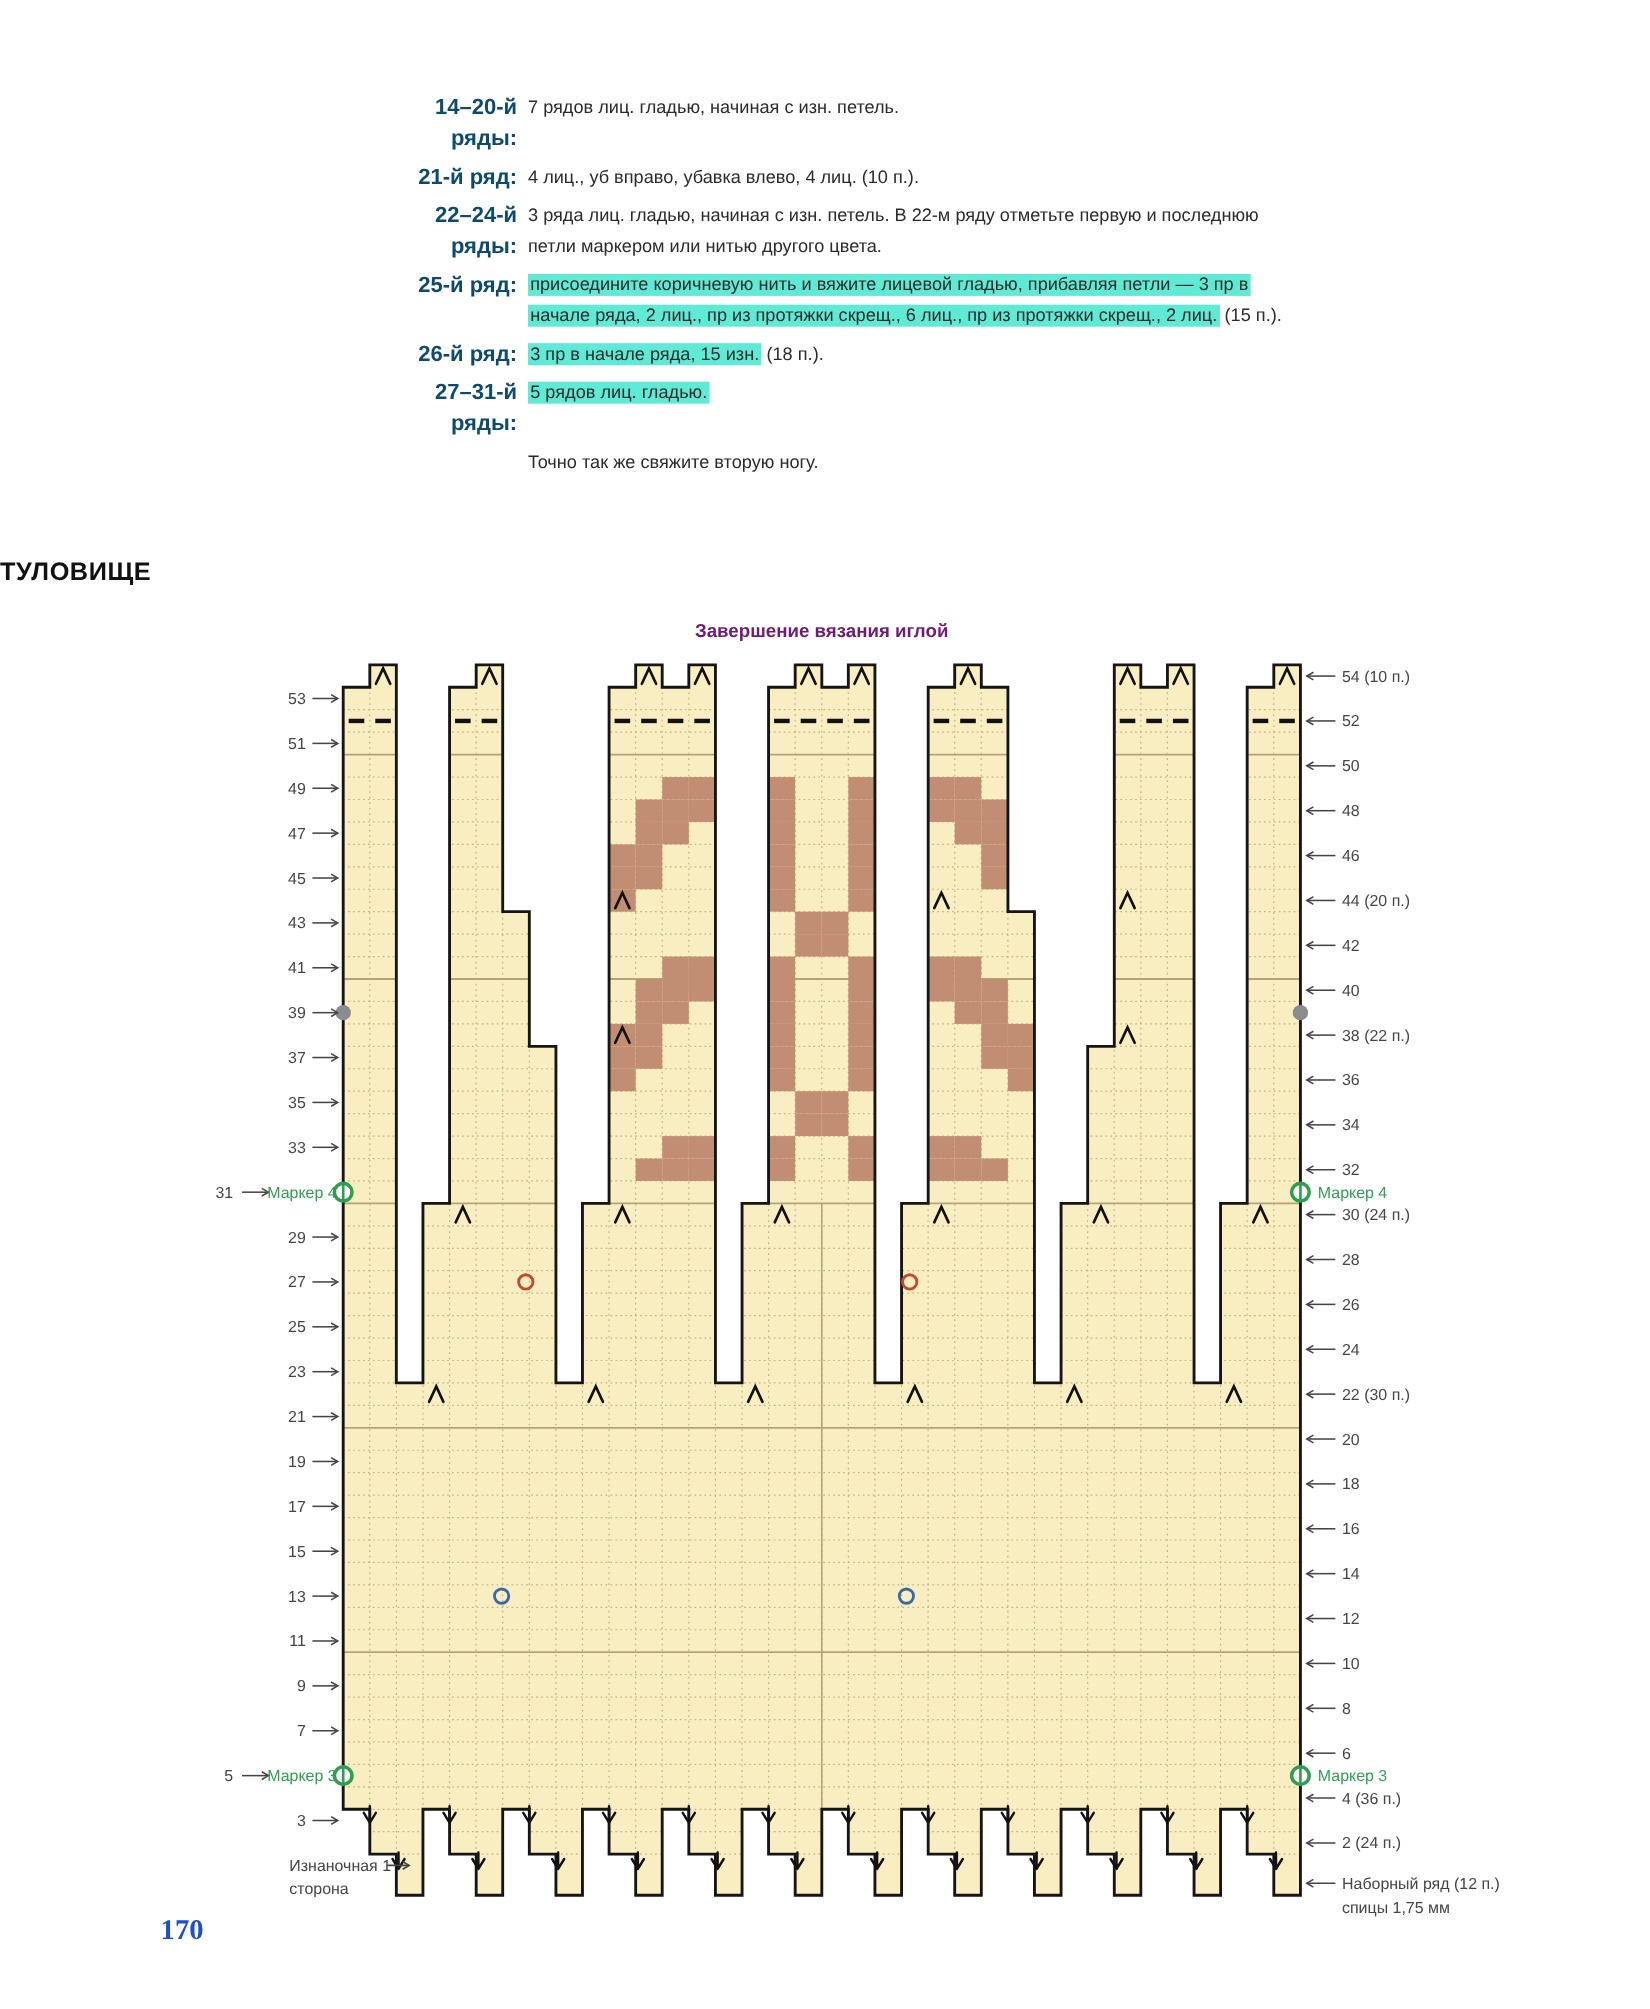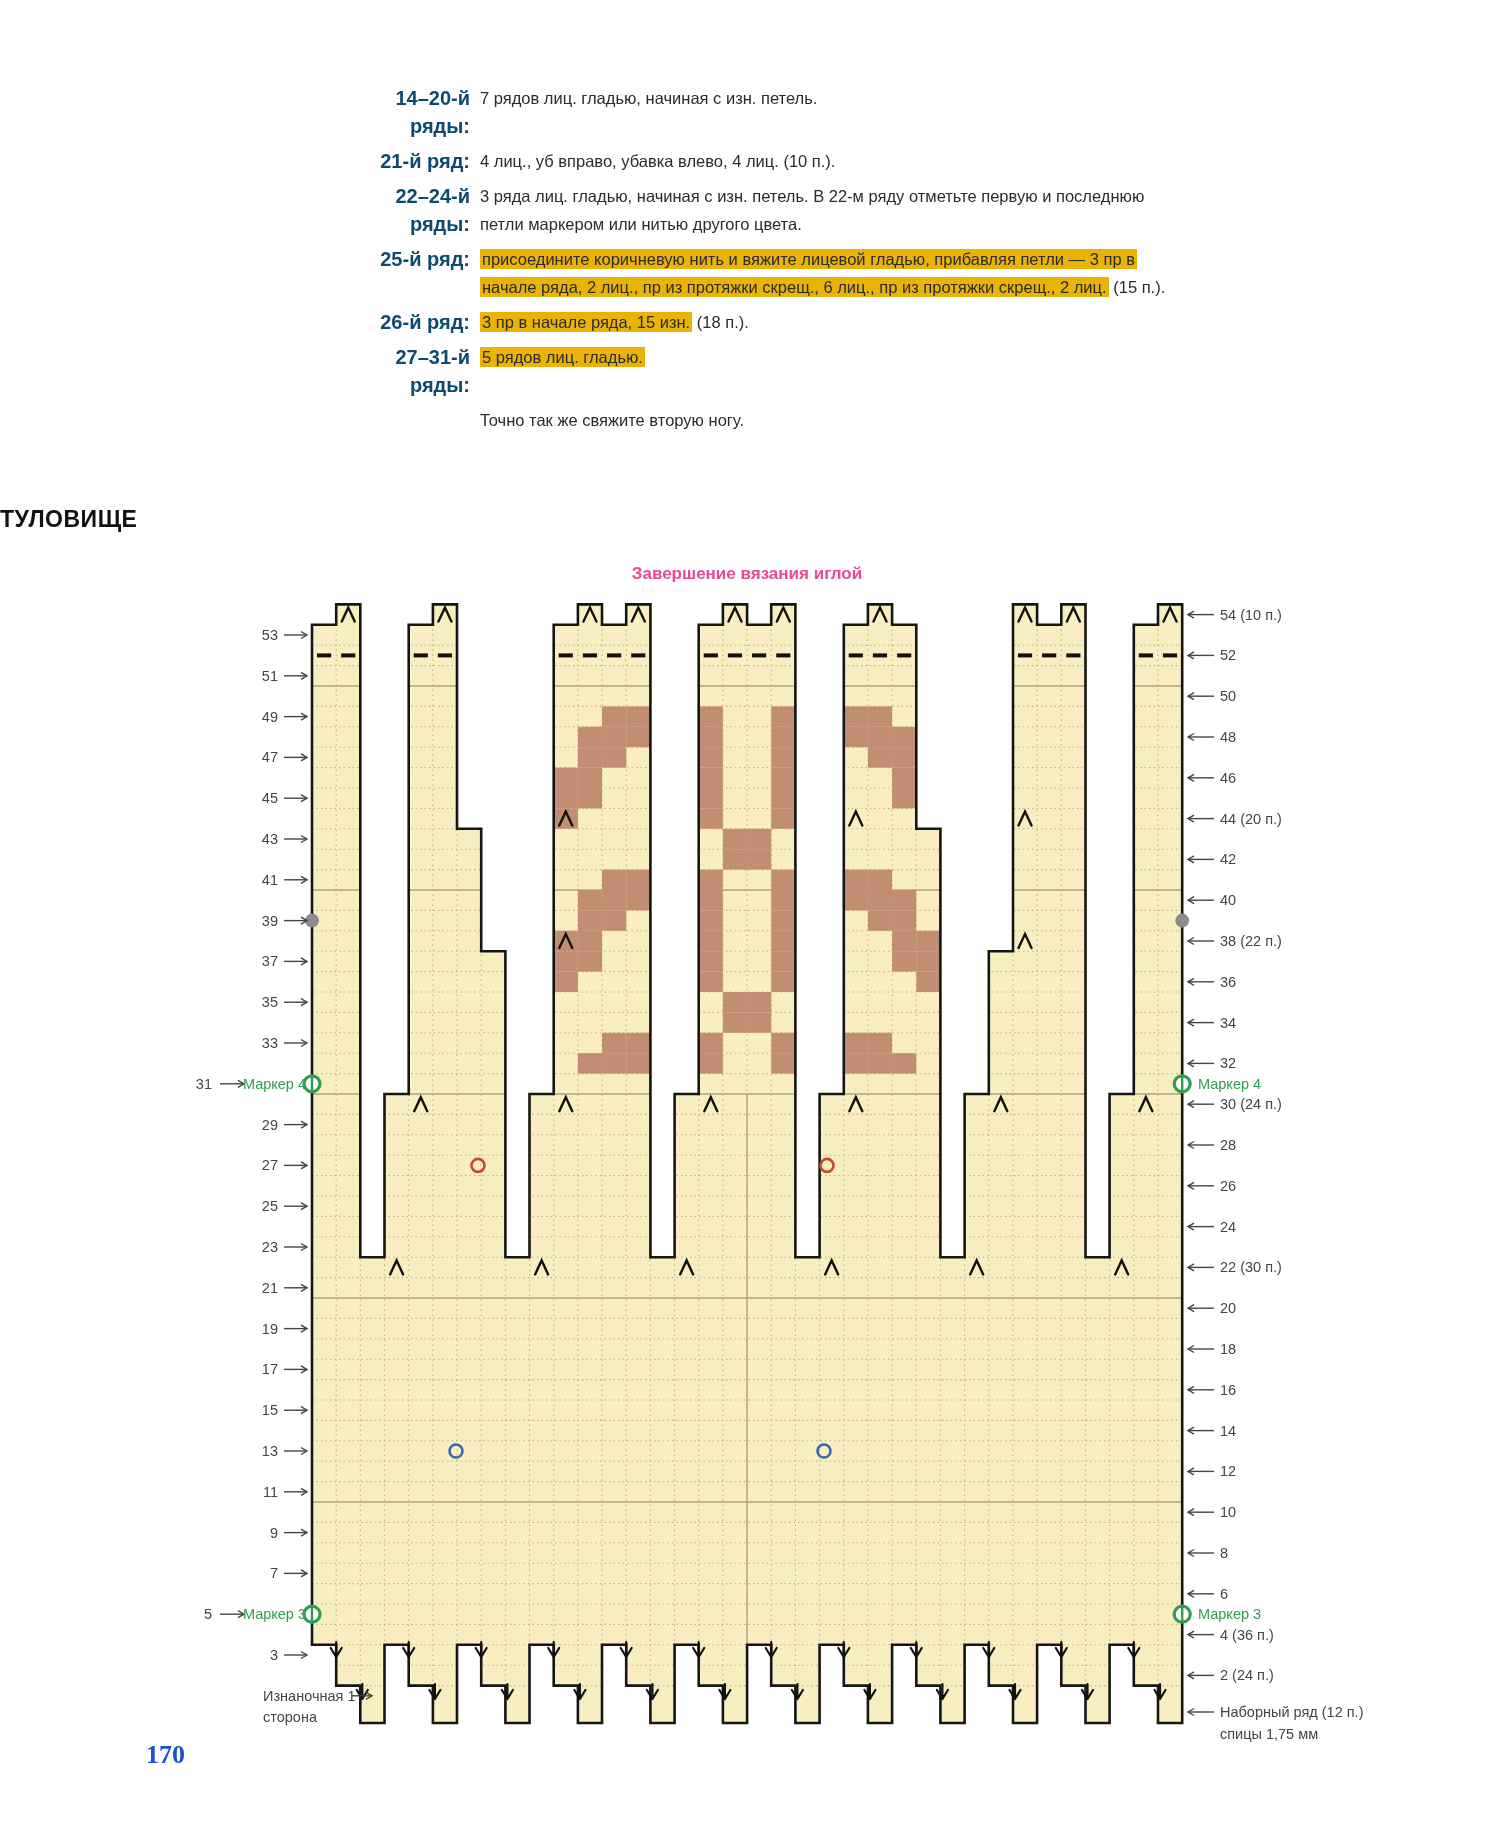--- a/index.html
+++ b/index.html
@@ -1,23 +1,23 @@
 <!DOCTYPE html>
 <html><head>
 <meta charset="utf-8">
 <style>
   html,body{margin:0;padding:0;background:#fff;}
   body{width:1500px;height:1826px;position:relative;font-family:"Liberation Sans",sans-serif;color:#2b2b2b;overflow:hidden;}
   #instructions{position:absolute;left:338px;top:84px;width:850px;font-size:16.5px;line-height:28px;}
   .instr-row{display:flex;margin-bottom:7px;}
   .instr-label{width:132px;flex:0 0 132px;text-align:right;font-weight:bold;color:#0c4a6e;padding-right:10px;font-size:20px;}
   .instr-text{width:690px;flex:0 0 690px;}
-  .hl{background:#eab308;box-decoration-break:clone;padding:1px 2px;}
+  .hl{background:#5eead4;box-decoration-break:clone;padding:1px 2px;}
   #section-title{position:absolute;left:0;top:506px;width:1494px;text-align:left;font-size:23px;font-weight:bold;letter-spacing:0.5px;color:#111;}
-  #chart-title{position:absolute;left:0;top:564px;width:1494px;text-align:center;font-size:17px;font-weight:bold;color:#ec4899;}
+  #chart-title{position:absolute;left:0;top:564px;width:1494px;text-align:center;font-size:17px;font-weight:bold;color:#701a75;}
   #page-number{position:absolute;left:146px;top:1740px;font-family:"Liberation Serif",serif;font-weight:bold;font-size:26px;color:#1d4ed8;}
   #chart-svg{position:absolute;left:0;top:0;}
   svg text{font-family:"Liberation Sans",sans-serif;}
 </style>
 </head>
 <body>
 
 <div id="instructions">
     <div class="instr-row">
       <div class="instr-label">14–20-й ряды:</div>

